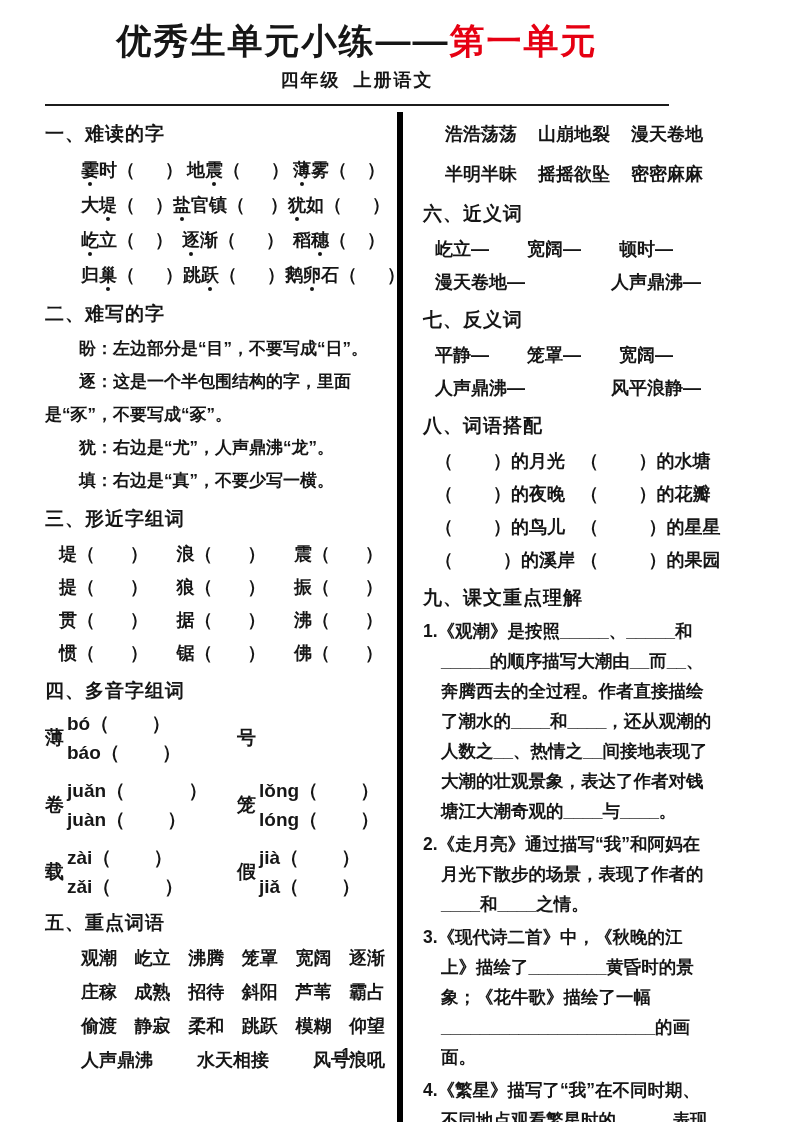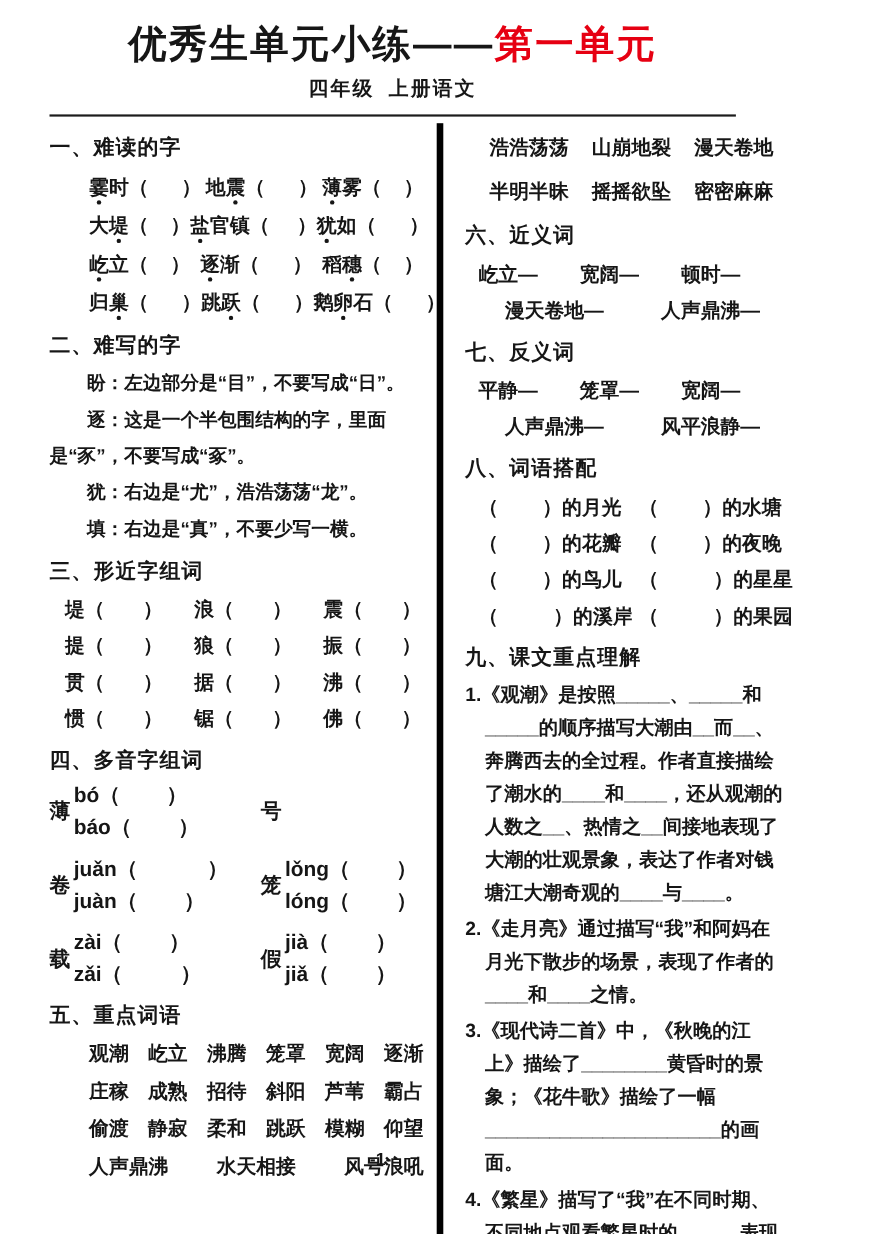--- a/index.html
+++ b/index.html
@@ -52,21 +52,21 @@
   .s5-row { display:flex; justify-content:space-between; align-items:center;
             padding-left:36px; padding-right:2px; height:34px; font-size:18px; }
 
   
   .cont-row { display:flex; justify-content:space-between; align-items:center;
               padding-left:22px; padding-right:12px; height:36px; font-size:18px; margin-top:4px; }
 
   
   .s67-row { display:flex; align-items:center; padding-left:12px; height:33px; font-size:18px; }
   .s67-row.three { justify-content:space-between; padding-right:42px; }
-  .s67-row.two   { gap:52px;justify-content:center; }
+  .s67-row.two   { gap:86px; }
 
   
   .s8-row { display:grid; grid-template-columns:52% 48%; align-items:center;
             padding-left:12px; height:33px; font-size:18px; }
   .s8-row span { white-space:pre; }
 
   
   .s9 p { margin:0 0 3px; font-size:17.5px; line-height:30px; padding-left:18px; text-indent:-18px; }
 
   .pageno { position:absolute; left:0; right:0; bottom:58px; text-align:center; font-size:16px; }
@@ -105,21 +105,21 @@
           <span class="witem"><span>归</span><span class="du">巢</span><span></span><span>（      ）</span></span>
           <span class="witem"><span>跳</span><span class="du">跃</span><span></span><span>（      ）</span></span>
           <span class="witem"><span>鹅</span><span class="du">卵</span><span>石</span><span>（      ）</span></span>
         </div>
       </section>
 
       <section class="s2">
         <h2 class="sec">二、难写的字</h2>
         <p><span>盼：</span><span>左边部分是“目”，不要写成“日”。</span></p>
         <p><span>逐：</span><span>这是一个半包围结构的字，里面是“豕”，不要写成“豖”。</span></p>
-        <p><span>犹：</span><span>右边是“尤”，浩浩荡荡“龙”。</span></p>
+        <p><span>犹：</span><span>右边是“尤”，人声鼎沸“龙”。</span></p>
         <p><span>填：</span><span>右边是“真”，不要少写一横。</span></p>
       </section>
 
       <section>
         <h2 class="sec">三、形近字组词</h2>
         <div class="s3-row">
           <span>堤（       ）</span>
           <span>浪（       ）</span>
           <span>震（       ）</span>
         </div>
@@ -257,22 +257,22 @@
         </div>
       </section>
 
       <section>
         <h2 class="sec">八、词语搭配</h2>
         <div class="s8-row">
           <span>（        ）的月光</span>
             <span>（        ）的水塘</span>
         </div>
         <div class="s8-row">
-          <span>（        ）的花瓣</span>
-            <span>（        ）的夜晚</span>
+          <span>（        ）的夜晚</span>
+            <span>（        ）的花瓣</span>
         </div>
         <div class="s8-row">
           <span>（        ）的鸟儿</span>
             <span>（          ）的星星</span>
         </div>
         <div class="s8-row">
           <span>（          ）的溪岸</span>
             <span>（          ）的果园</span>
         </div>
       </section>

